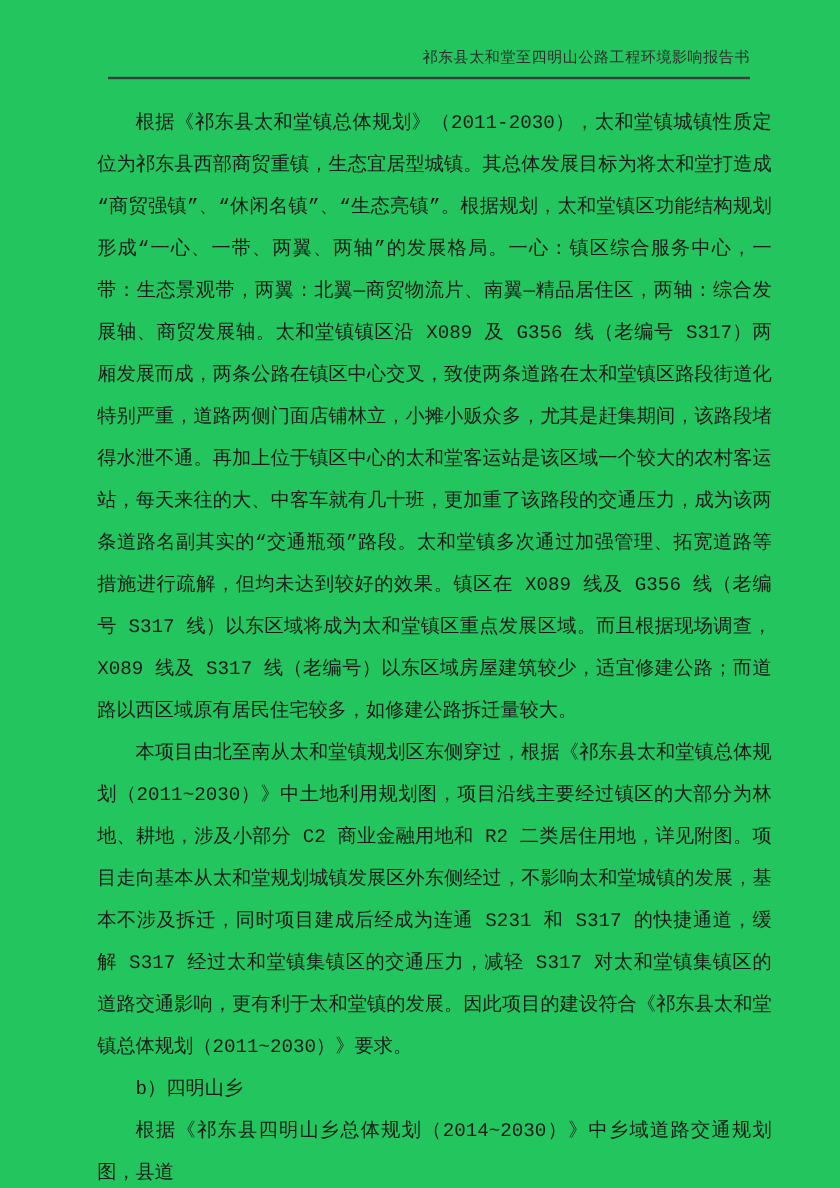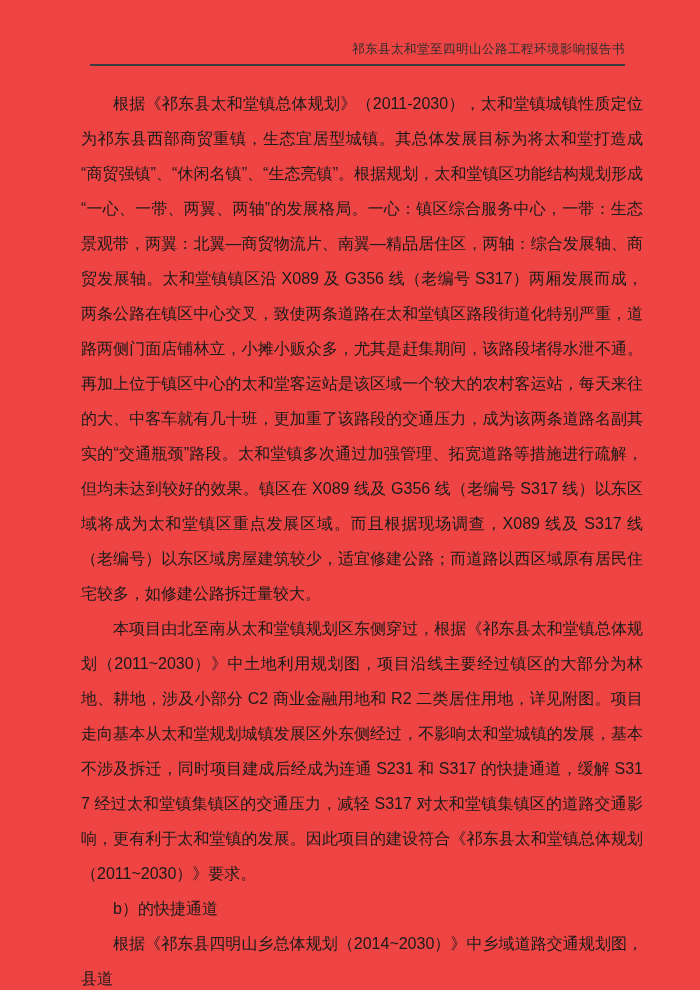--- a/index.html
+++ b/index.html
@@ -4,22 +4,22 @@
 <style>
   html, body {
     margin: 0;
     padding: 0;
     background: #ffffff;
   }
   .page {
     position: relative;
     width: 700px;
     height: 990px;
-    background: #ef4444;
-    font-family: Liberation Sans, sans-serif;
+    background: #22c55e;
+    font-family: Liberation Mono, monospace;
     color: #1b1b1b;
     overflow: hidden;
   }
   
   .page-header {
     position: absolute;
     top: 42px;
     left: 90px;
     width: 535px;
     border-bottom: 2px solid #3c3c3c;
@@ -71,18 +71,18 @@
 
 <div class="page">
 
   <div class="page-header">
     <div class="header-title">祁东县太和堂至四明山公路工程环境影响报告书</div>
   </div>
 
   <main class="doc-body">
       <p class="body-para">根据《祁东县太和堂镇总体规划》（2011-2030），太和堂镇城镇性质定位为祁东县西部商贸重镇，生态宜居型城镇。其总体发展目标为将太和堂打造成“商贸强镇”、“休闲名镇”、“生态亮镇”。根据规划，太和堂镇区功能结构规划形成“一心、一带、两翼、两轴”的发展格局。一心：镇区综合服务中心，一带：生态景观带，两翼：北翼—商贸物流片、南翼—精品居住区，两轴：综合发展轴、商贸发展轴。太和堂镇镇区沿 X089 及 G356 线（老编号 S317）两厢发展而成，两条公路在镇区中心交叉，致使两条道路在太和堂镇区路段街道化特别严重，道路两侧门面店铺林立，小摊小贩众多，尤其是赶集期间，该路段堵得水泄不通。再加上位于镇区中心的太和堂客运站是该区域一个较大的农村客运站，每天来往的大、中客车就有几十班，更加重了该路段的交通压力，成为该两条道路名副其实的“交通瓶颈”路段。太和堂镇多次通过加强管理、拓宽道路等措施进行疏解，但均未达到较好的效果。镇区在 X089 线及 G356 线（老编号 S317 线）以东区域将成为太和堂镇区重点发展区域。而且根据现场调查，X089 线及 S317 线（老编号）以东区域房屋建筑较少，适宜修建公路；而道路以西区域原有居民住宅较多，如修建公路拆迁量较大。</p>
       <p class="body-para">本项目由北至南从太和堂镇规划区东侧穿过，根据《祁东县太和堂镇总体规划（2011~2030）》中土地利用规划图，项目沿线主要经过镇区的大部分为林地、耕地，涉及小部分 C2 商业金融用地和 R2 二类居住用地，详见附图。项目走向基本从太和堂规划城镇发展区外东侧经过，不影响太和堂城镇的发展，基本不涉及拆迁，同时项目建成后经成为连通 S231 和 S317 的快捷通道，缓解 S317 经过太和堂镇集镇区的交通压力，减轻 S317 对太和堂镇集镇区的道路交通影响，更有利于太和堂镇的发展。因此项目的建设符合《祁东县太和堂镇总体规划（2011~2030）》要求。</p>
-      <p class="subheading">b）的快捷通道</p>
+      <p class="subheading">b）四明山乡</p>
       <p class="body-para">根据《祁东县四明山乡总体规划（2014~2030）》中乡域道路交通规划图，县道</p>
     </main>
 
 
 </div>
 
 </body></html>

